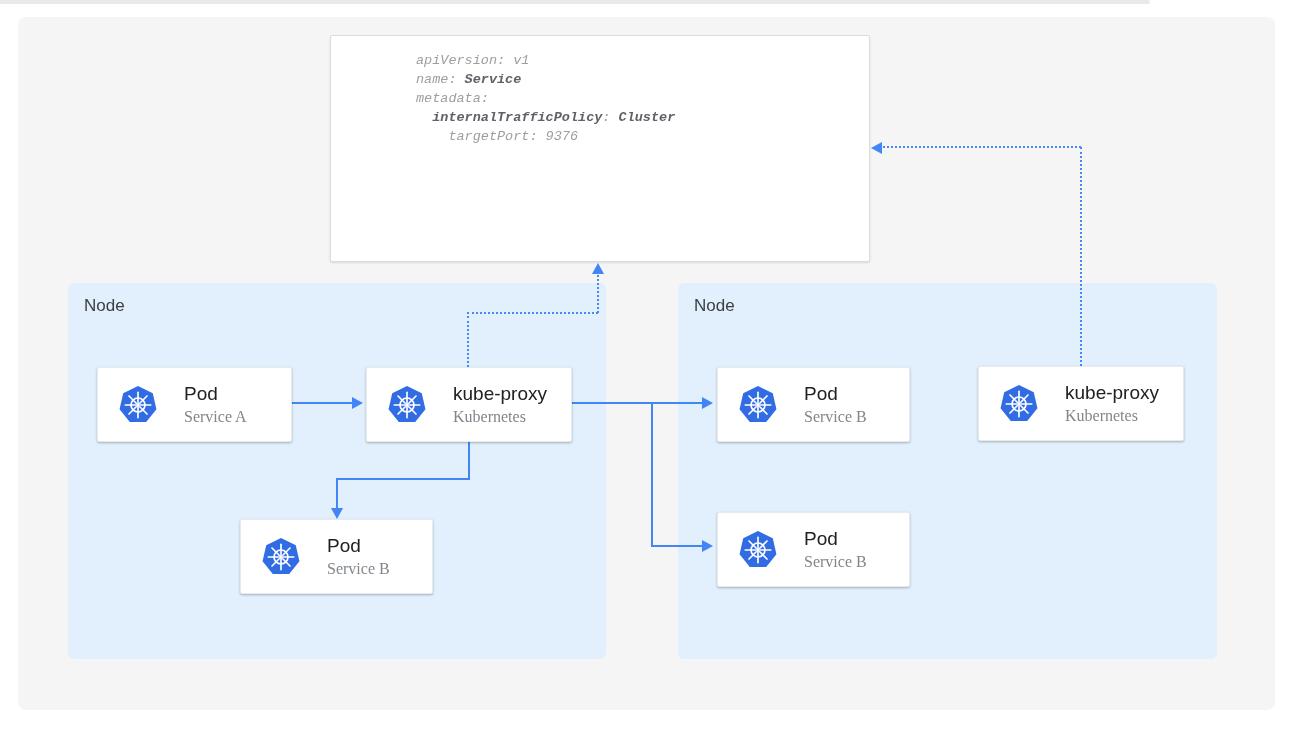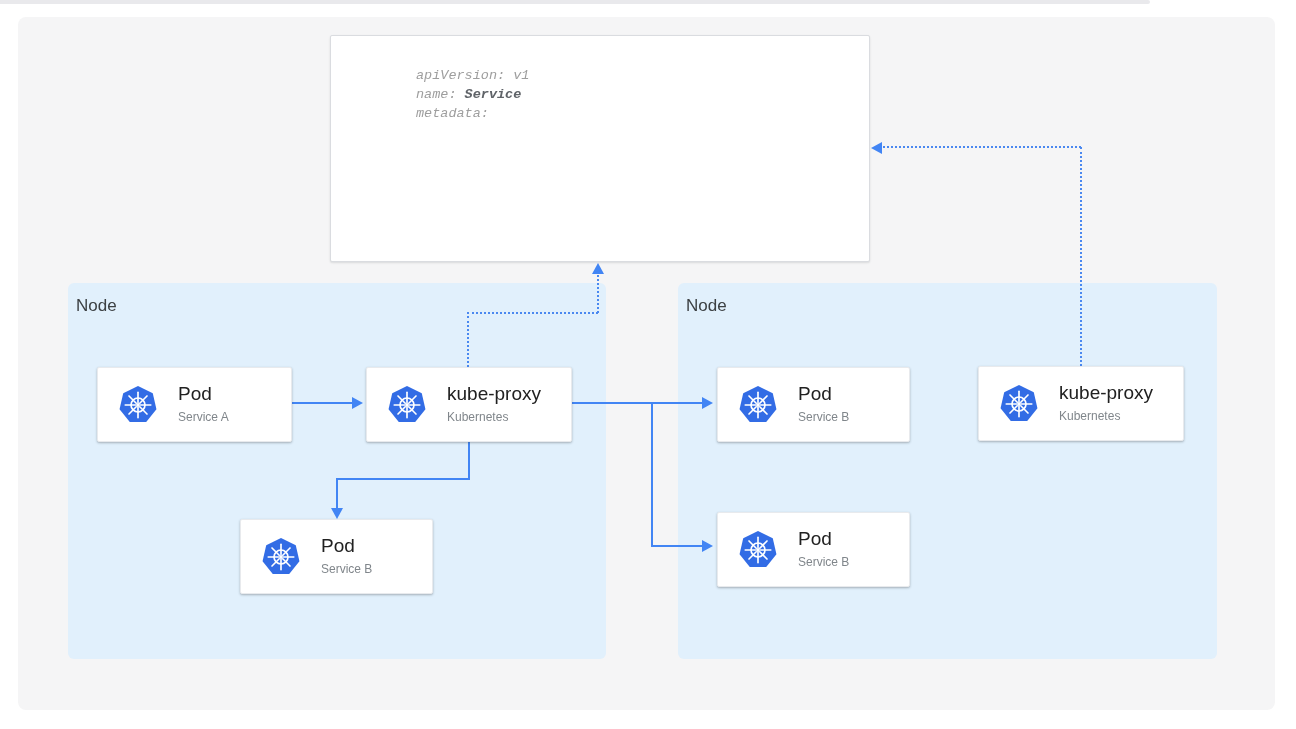--- a/index.html
+++ b/index.html
@@ -27,66 +27,67 @@
   }
   .node {
     position: absolute;
     background: #e1f0fc;
     border-radius: 6px;
   }
   .node-left  { left: 68px;  top: 283px; width: 538px; height: 376px; }
   .node-right { left: 678px; top: 283px; width: 539px; height: 376px; }
   .node-label {
     position: absolute;
-    left: 8px; top: 13px;
+    left: 16px; top: 13px;
     font-size: 17px;
     color: #3c4043;
   }
   .card {
     position: absolute;
     background: #ffffff;
     border: 1px solid #e8eaed;
     border-radius: 2px;
     box-shadow: 0 1px 2px rgba(60,64,67,.25), 0 1px 3px rgba(60,64,67,.12);
     display: flex;
     align-items: center;
   }
   .card .icon-wrap {
     width: 40px; height: 40px;
     margin-left: 20px;
     flex: 0 0 auto;
   }
-  .card .txt { margin-left: 20px; }
+  .card .txt { margin-left: 26px; }
   .card .title {
     font-size: 19px;
     color: #212121;
     line-height: 24px;
   }
   .card .subtitle {
-    font-size: 12px;
+    font-size: 16px;
     color: #80868b;
     line-height: 22px;
+    font-family: Liberation Serif, serif;
   }
   
   .card-l-pod-a   { left: 97px;  top: 367px; width: 195px; height: 75px; }
   .card-l-proxy   { left: 366px; top: 367px; width: 206px; height: 75px; }
   .card-l-pod-b   { left: 240px; top: 519px; width: 193px; height: 75px; }
   .card-r-pod-b1  { left: 717px; top: 367px; width: 193px; height: 75px; }
   .card-r-pod-b2  { left: 717px; top: 512px; width: 193px; height: 75px; }
   .card-r-proxy   { left: 978px; top: 366px; width: 206px; height: 75px; }
   
   .yaml-card {
     position: absolute;
     left: 330px; top: 35px;
     width: 540px; height: 227px;
     background: #ffffff;
     border: 1px solid #dadce0;
     border-radius: 2px;
     box-shadow: 0 1px 2px rgba(60,64,67,.15);
-    padding: 30px 0 0 85px;
+    padding: 15px 0 0 85px;
   }
   .yaml-line {
     font-family: "Liberation Mono", "DejaVu Sans Mono", monospace;
     font-style: italic;
     font-size: 13.5px;
     line-height: 19px;
     color: #9e9e9e;
     white-space: pre;
   }
   .yaml-line .b {
@@ -117,20 +118,22 @@
     <div class="node-label">Node</div>
   </div>
   <div class="node node-right">
     <div class="node-label">Node</div>
   </div>
 
   <div class="yaml-card">
     <div class="yaml-line"><span>apiVersion: v1</span><span class="b"></span><span></span><span class="b"></span></div>
     <div class="yaml-line"><span>name: </span><span class="b">Service</span><span></span><span class="b"></span></div>
     <div class="yaml-line"><span>metadata:</span><span class="b"></span><span></span><span class="b"></span></div>
+    <div class="yaml-line"><span>  </span><span class="b">internalTrafficPolicy</span><span>: </span><span class="b">Cluster</span></div>
+    <div class="yaml-line"><span>    targetPort: 9376</span><span class="b"></span><span></span><span class="b"></span></div>
   </div>
 
   <div class="h-line" style="left:292px; top:402px; width:61px;"></div>
   <div class="arr arr-right" style="left:352px; top:397px;"></div>
 
   <div class="h-line" style="left:572px; top:402px; width:131px;"></div>
   <div class="arr arr-right" style="left:702px; top:397px;"></div>
   <div class="v-line" style="left:651px; top:402px; height:145px;"></div>
   <div class="h-line" style="left:651px; top:545px; width:52px;"></div>
   <div class="arr arr-right" style="left:702px; top:540px;"></div>

